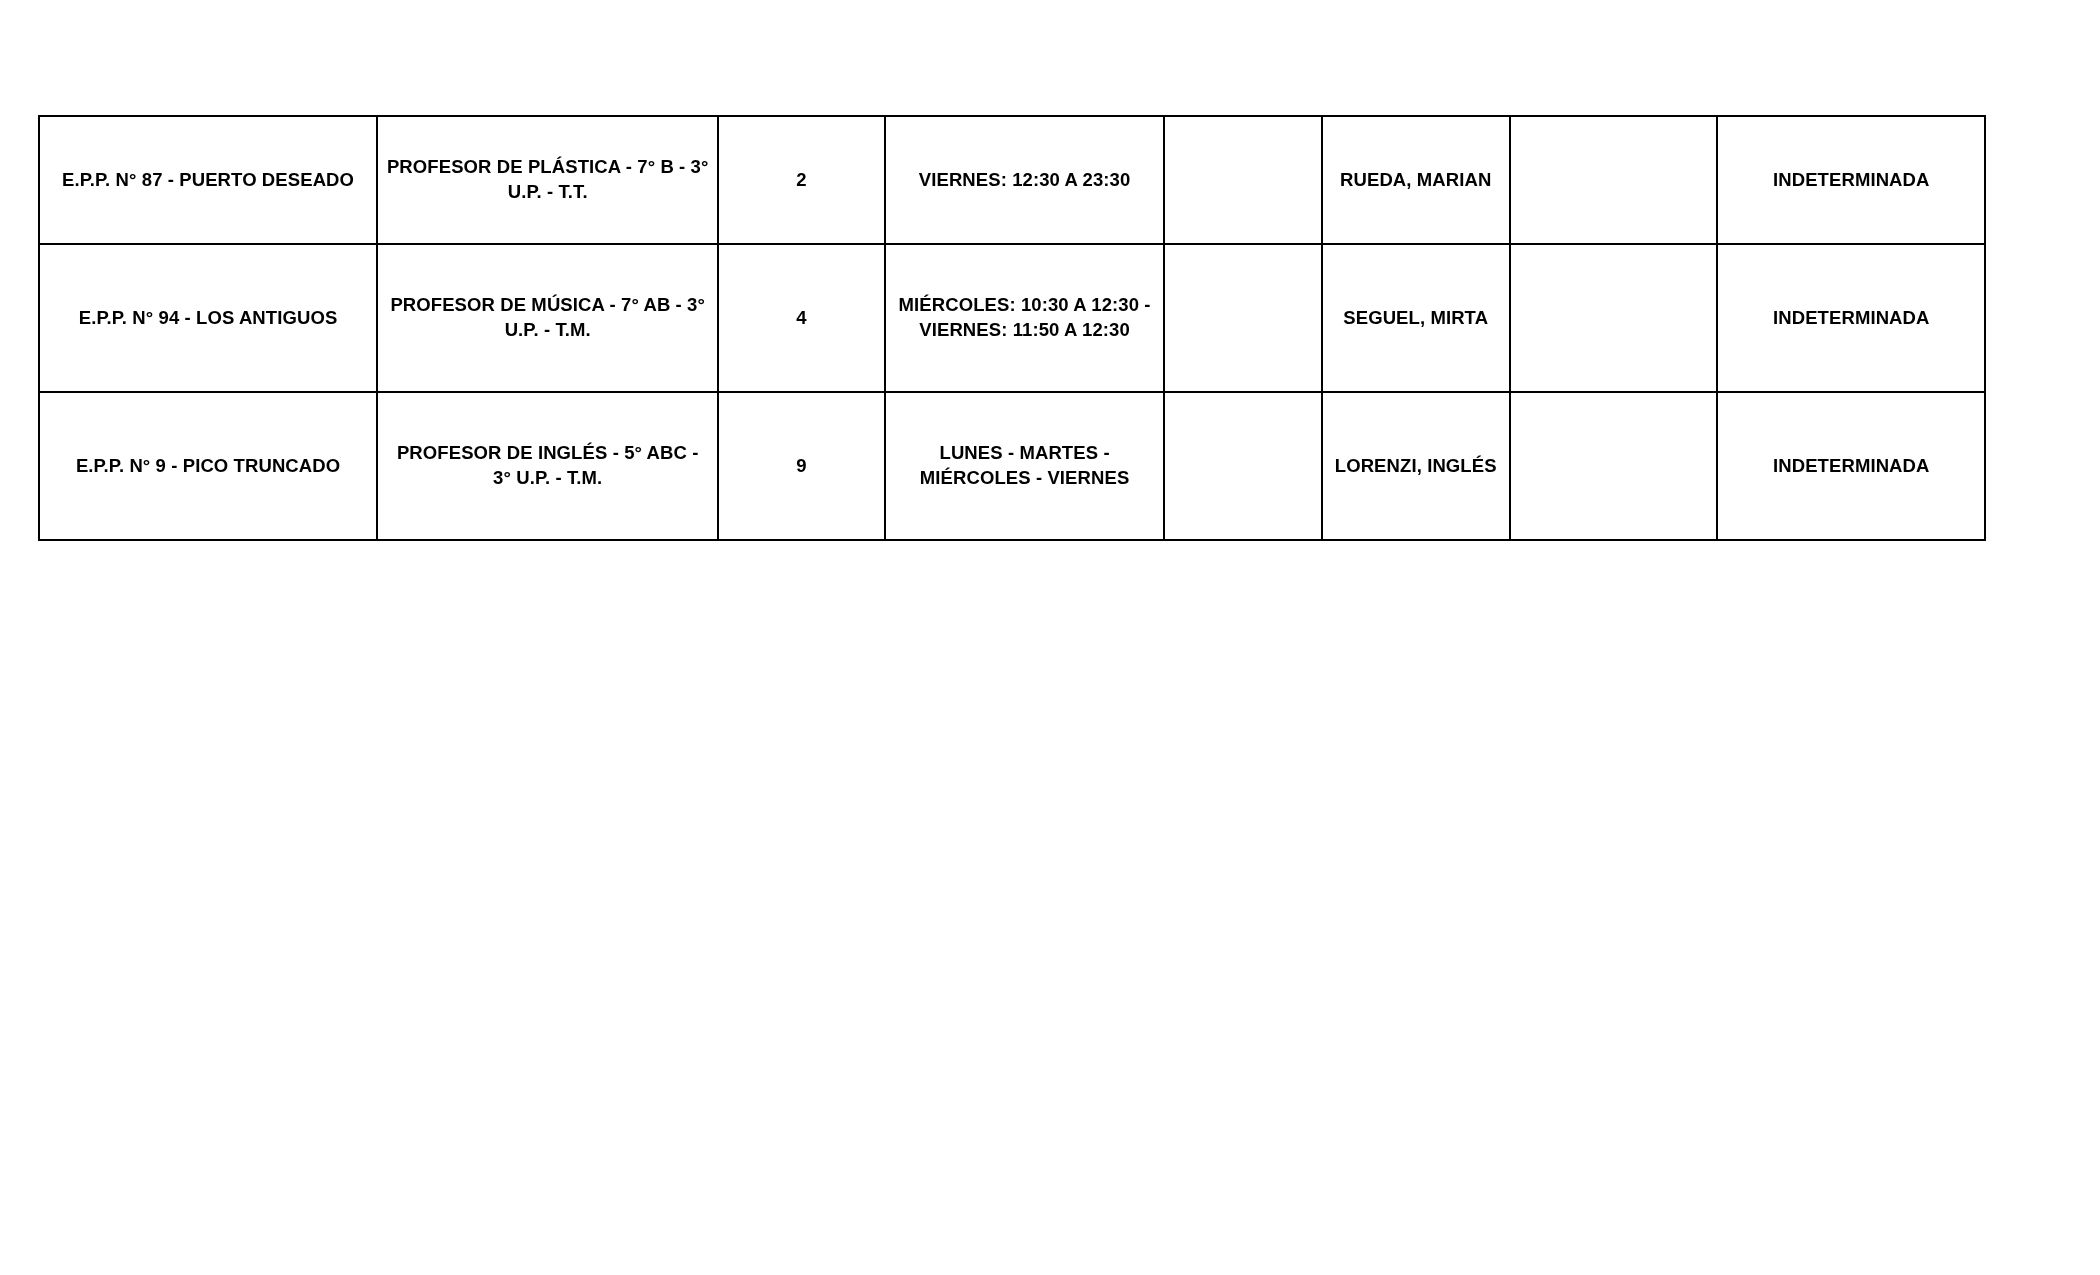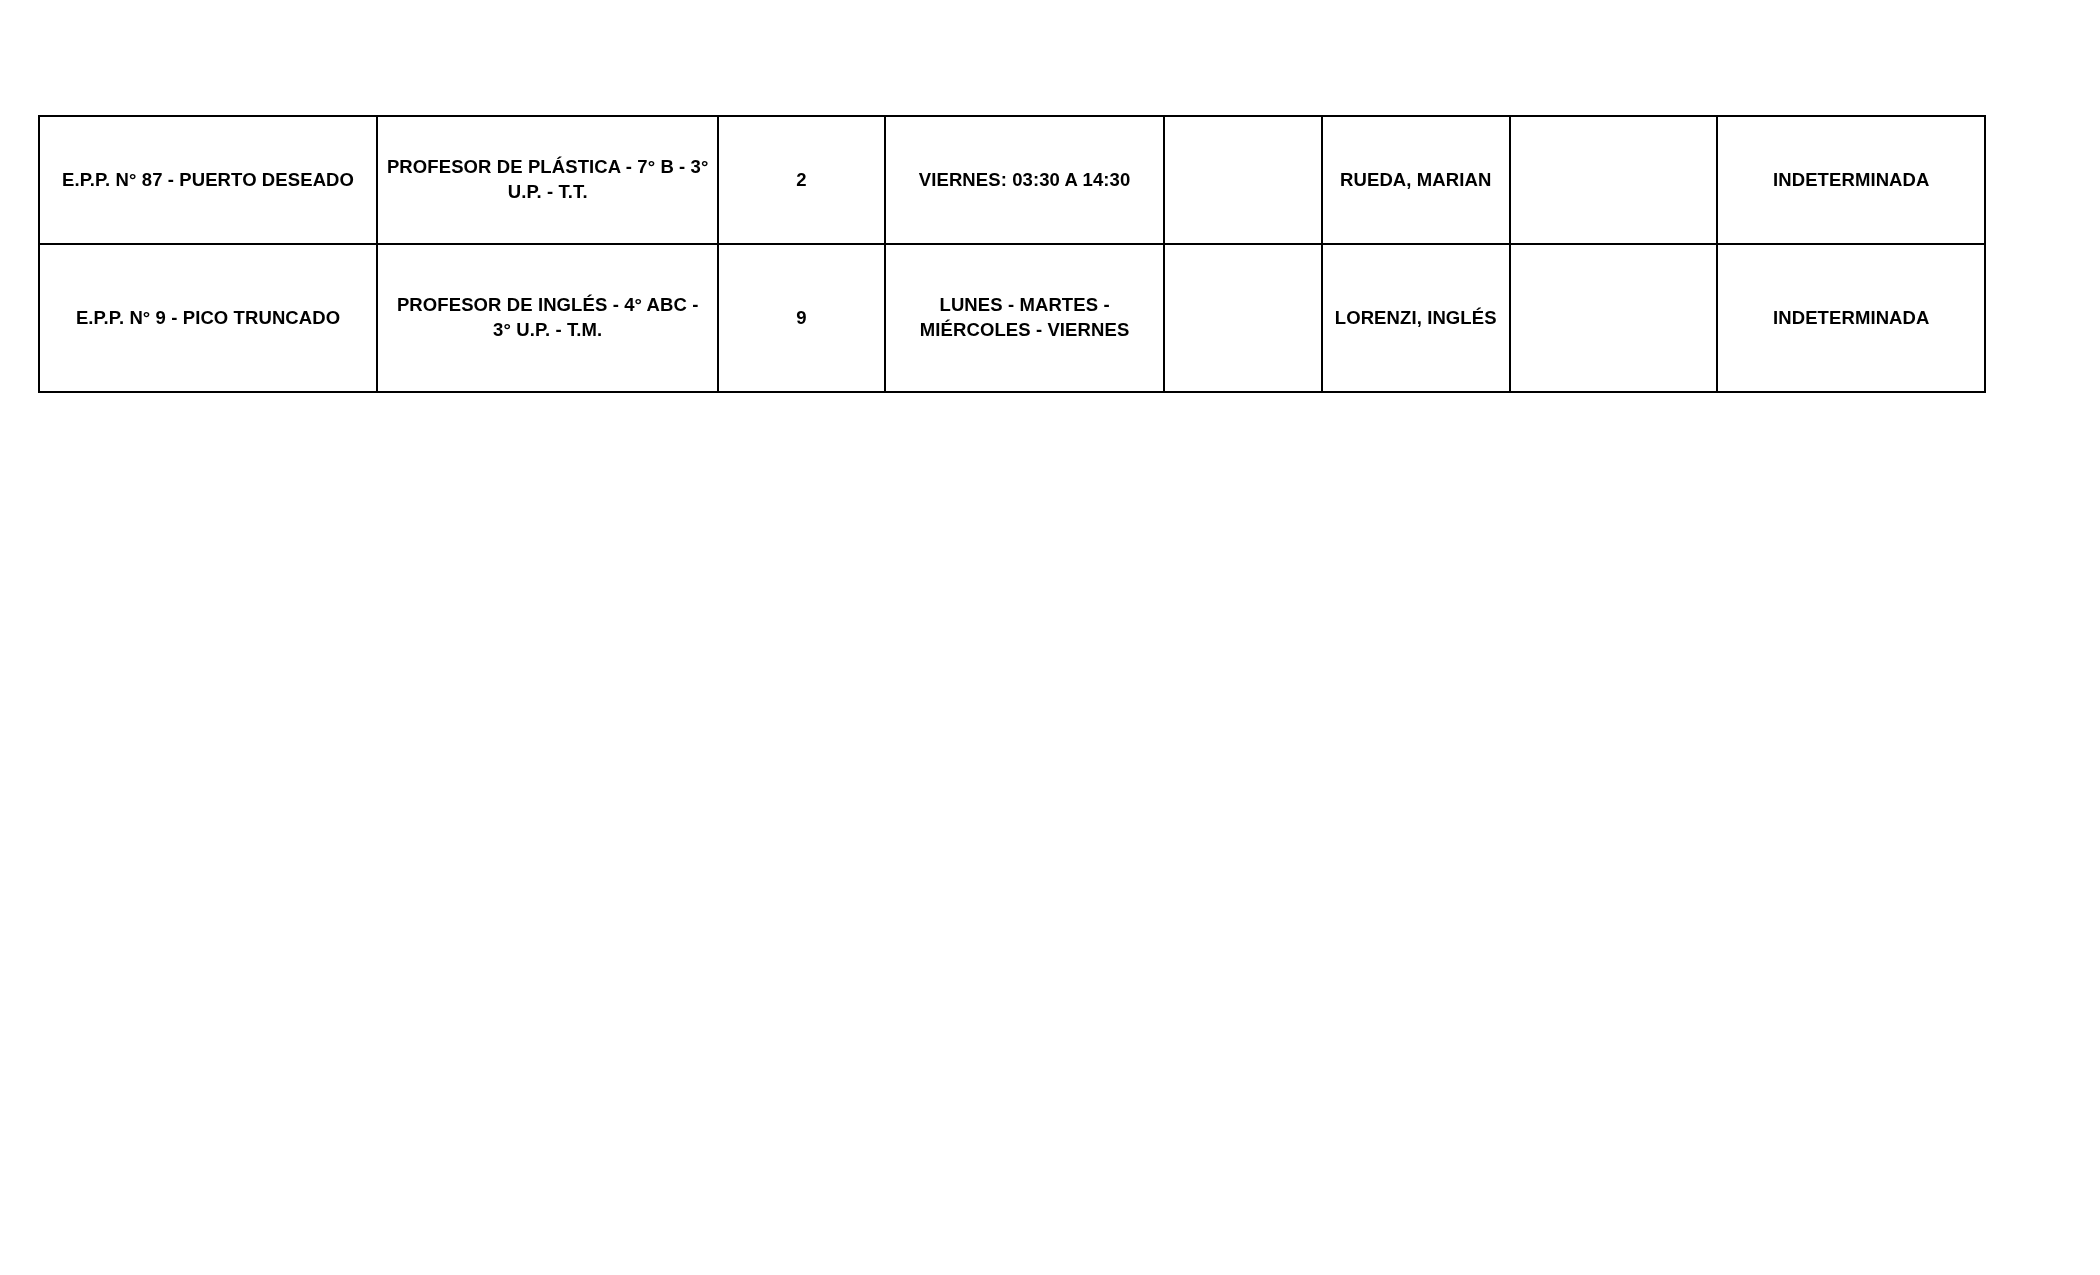--- a/index.html
+++ b/index.html
@@ -71,29 +71,39 @@
         <col class="c4">
           <col class="c5">
           <col class="c6">
           <col class="c7">
       </colgroup>
       <tbody>
         <tr class="row-1">
           <td>E.P.P. N° 87 - PUERTO DESEADO</td>
           <td>PROFESOR DE PLÁSTICA - 7° B - 3° U.P. - T.T.</td>
           <td>2</td>
-          <td>VIERNES: 03:30 A 14:30</td>
+          <td>VIERNES: 12:30 A 23:30</td>
           <td class="cell-empty"></td>
           <td>RUEDA, MARIAN</td>
           <td class="cell-empty"></td>
           <td>INDETERMINADA</td>
         </tr>
+        <tr class="row-2">
+          <td>E.P.P. N° 94 - LOS ANTIGUOS</td>
+          <td>PROFESOR DE MÚSICA - 7° AB - 3° U.P. - T.M.</td>
+          <td>4</td>
+          <td>MIÉRCOLES: 10:30 A 12:30 - VIERNES: 11:50 A 12:30</td>
+          <td class="cell-empty"></td>
+          <td>SEGUEL, MIRTA</td>
+          <td class="cell-empty"></td>
+          <td>INDETERMINADA</td>
+        </tr>
         <tr class="row-3">
           <td>E.P.P. N° 9 - PICO TRUNCADO</td>
-          <td>PROFESOR DE INGLÉS - 4° ABC - 3° U.P. - T.M.</td>
+          <td>PROFESOR DE INGLÉS - 5° ABC - 3° U.P. - T.M.</td>
           <td>9</td>
           <td>LUNES - MARTES - MIÉRCOLES - VIERNES</td>
           <td class="cell-empty"></td>
           <td>LORENZI, INGLÉS</td>
           <td class="cell-empty"></td>
           <td>INDETERMINADA</td>
         </tr>
       </tbody>
     </table>
   </div>

